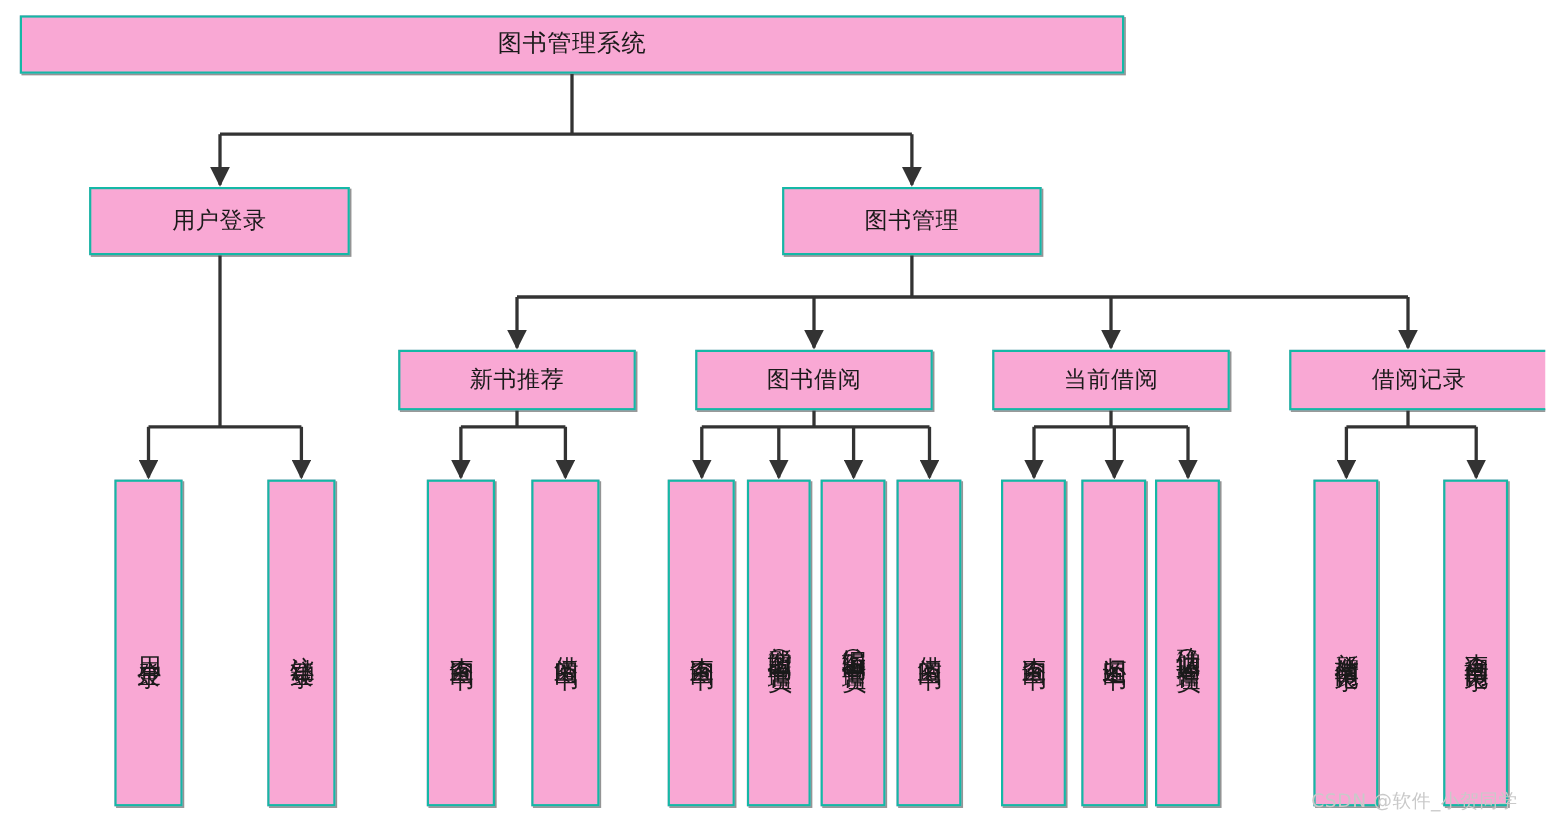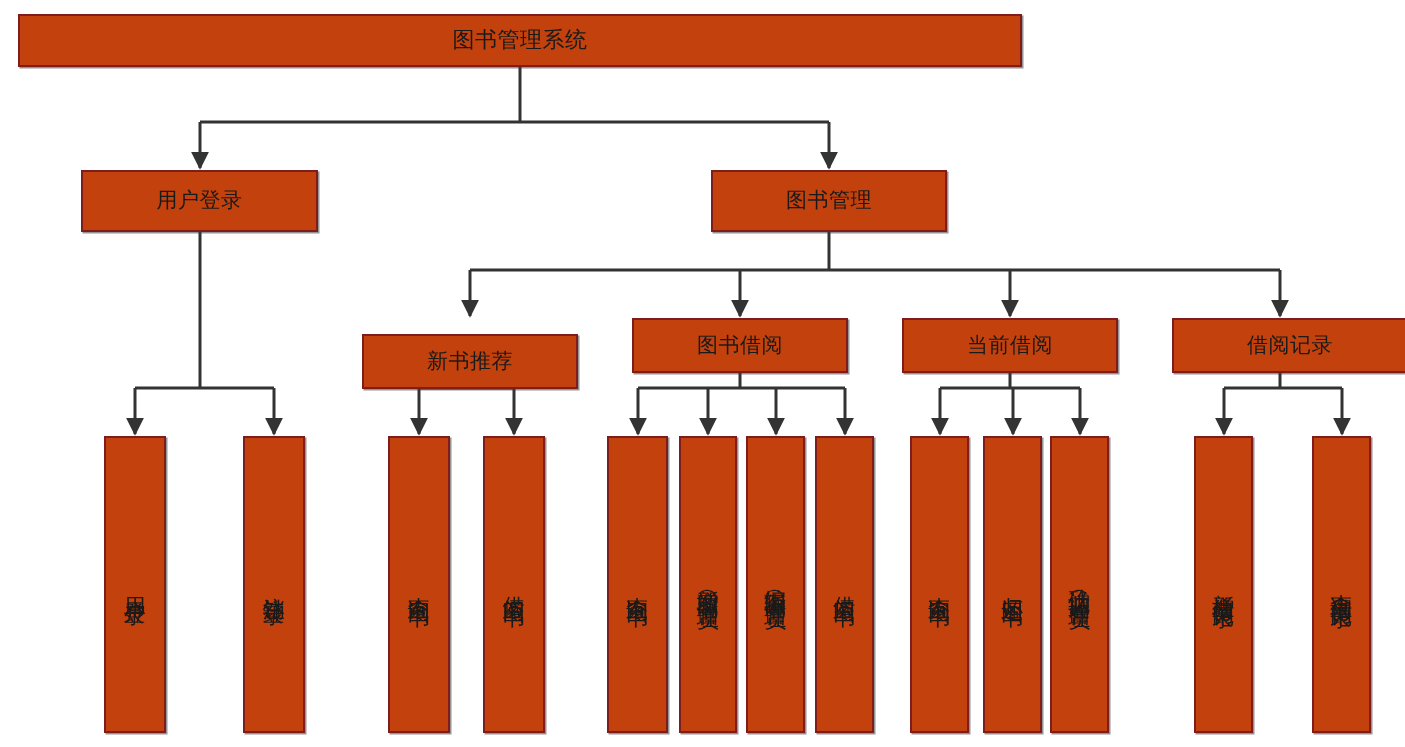--- a/index.html
+++ b/index.html
@@ -16,22 +16,22 @@
     overflow: hidden;
   }
   svg.edges {
     position: absolute;
     left: 0; top: 0;
     width: 1405px; height: 747px;
     pointer-events: none;
   }
   .node {
     position: absolute;
-    border: 2px solid #7f1d1d;
-    background: #c2410c;
+    border: 2px solid #14b8a6;
+    background: #f9a8d4;
     display: flex;
     align-items: center;
     justify-content: center;
     color: #1a1a1a;
     box-shadow: 1.5px 1.5px 0 rgba(60,60,60,0.55);
   }
   .node-h {
     font-size: 21px;
     line-height: 1.1;
     letter-spacing: 0.5px;
@@ -111,21 +111,21 @@
   <div id="node-layer">
       <div class="node node-h node-root" style="left: 18px; top: 14px; width: 1004px; height: 53px;">
         <span class="label">图书管理系统</span>
       </div>
       <div class="node node-h" style="left: 81px; top: 170px; width: 237px; height: 62px;">
         <span class="label">用户登录</span>
       </div>
       <div class="node node-h" style="left: 711px; top: 170px; width: 236px; height: 62px; text-align: right;">
         <span class="label">图书管理</span>
       </div>
-      <div class="node node-h" style="left: 362px; top: 318px; width: 216px; height: 55px; margin-top: 16px;">
+      <div class="node node-h" style="left: 362px; top: 318px; width: 216px; height: 55px;">
         <span class="label">新书推荐</span>
       </div>
       <div class="node node-h" style="left: 632px; top: 318px; width: 216px; height: 55px;">
         <span class="label">图书借阅</span>
       </div>
       <div class="node node-h" style="left: 902px; top: 318px; width: 216px; height: 55px;">
         <span class="label">当前借阅</span>
       </div>
       <div class="node node-h" style="left: 1172px; top: 318px; width: 236px; height: 55px;">
         <span class="label">借阅记录</span>
@@ -164,13 +164,14 @@
         <span class="label">确认归还（管理员）</span>
       </div>
       <div class="node node-v" style="left: 1194px; top: 436px; width: 59px; height: 297px;">
         <span class="label">新增借阅记录</span>
       </div>
       <div class="node node-v" style="left: 1312px; top: 436px; width: 59px; height: 297px;">
         <span class="label">查询借阅记录</span>
       </div>
     </div>
 
+  <div class="watermark" style="left: 1192px; top: 717px;">CSDN @软件_小贺同学</div>
 </div>
 
 </body></html>

